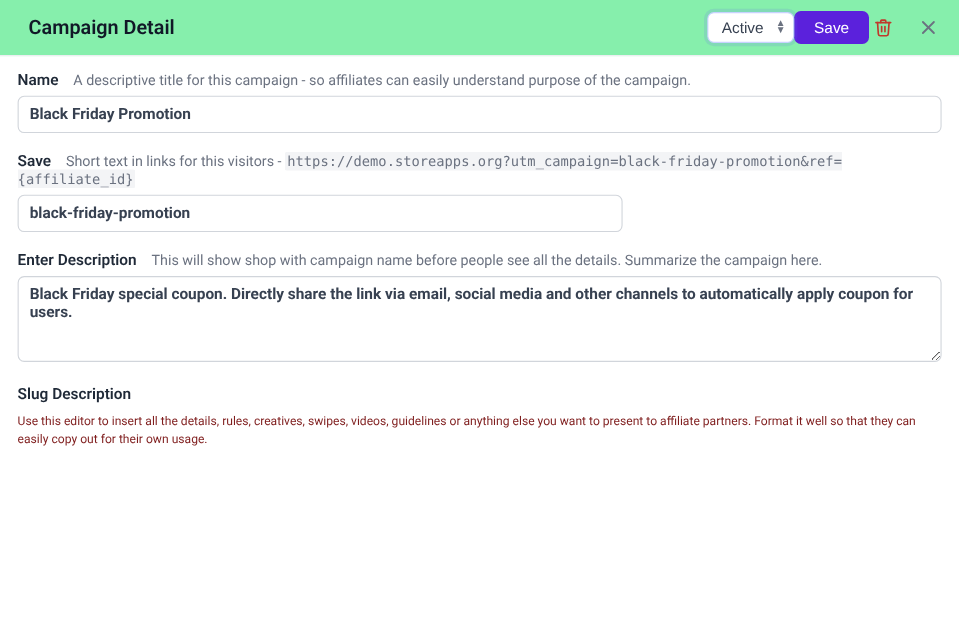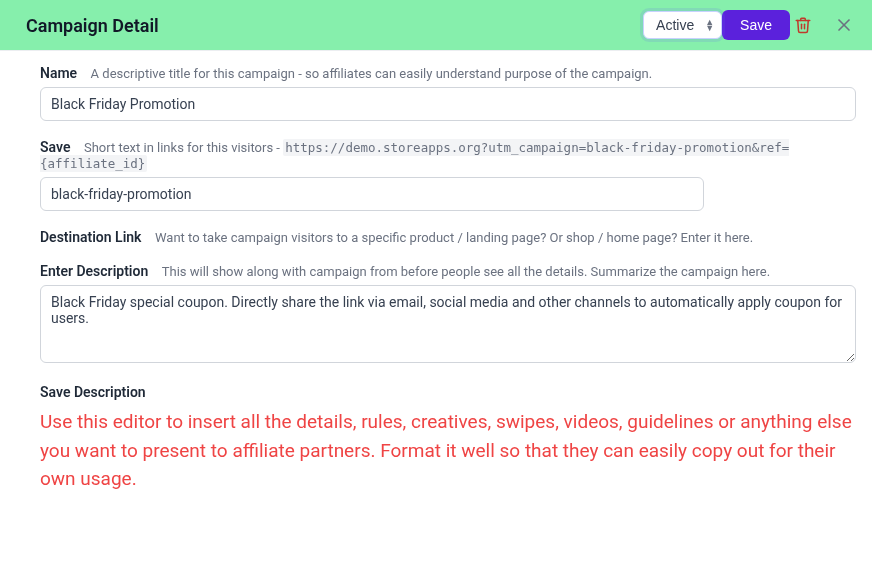--- a/index.html
+++ b/index.html
@@ -70,21 +70,20 @@
     cursor: pointer;
     display: inline-flex;
     align-items: center;
     justify-content: center;
   }
   .trash-btn { margin-right: 14px; }
   .trash-btn svg { width: 18px; height: 18px; }
   .close-btn svg { width: 20px; height: 20px; }
   .content {
     padding: 14px 16px 16px 16px;
-    margin-left: 24px;
   }
   .field {
     margin-bottom: 18px;
   }
   .field-label-row {
     margin-bottom: 6px;
   }
   .field-label {
     font-size: 14px;
     font-weight: 600;
@@ -105,35 +104,36 @@
   }
   .text-input {
     width: 100%;
     padding: 8px 10px;
     border: 1px solid #d1d5db;
     border-radius: 6px;
     font-size: 14px;
     color: #374151;
     outline: none;
     font-family: inherit;
-  }
-  .text-input.half { width: 664px; }
+    font-weight: bold;
+  }
+  .text-input.half { width: 550px; }
   textarea.text-input {
     min-height: 78px;
     resize: vertical;
   }
   .full-desc-heading {
     font-size: 14px;
     font-weight: 600;
     color: #1f2937;
     margin: 18px 0 8px 0;
   }
   .full-desc-p {
-    font-size: 19px;
-    color: #ef4444;
+    font-size: 11px;
+    color: #7f1d1d;
     line-height: 1.5;
     margin: 0 0 10px 0;
   }
 </style>
 </head>
 <body>
 
 <div class="header">
   <h1>Campaign Detail</h1>
   <div class="select-wrap">
@@ -177,32 +177,28 @@
     <div class="field-label-row">
       <span class="field-label">Save</span>
       <span class="field-hint">
         <span>Short text in links for this visitors - </span><code>https://demo.storeapps.org?utm_campaign=black-friday-promotion&amp;ref={affiliate_id}</code>
       </span>
     </div>
     <input type="text" class="text-input half" value="black-friday-promotion" style="">
   </div>
 
   <div class="field">
-    <div class="field-label-row">
-      <span class="field-label">Destination Link</span>
-      <span class="field-hint">Want to take campaign visitors to a specific product / landing page? Or shop / home page? Enter it here.</span>
-    </div>
   </div>
 
   <div class="field">
     <div class="field-label-row">
       <span class="field-label">Enter Description</span>
-      <span class="field-hint">This will show along with campaign from before people see all the details. Summarize the campaign here.</span>
+      <span class="field-hint">This will show shop with campaign name before people see all the details. Summarize the campaign here.</span>
     </div>
     <textarea class="text-input" style="">Black Friday special coupon. Directly share the link via email, social media and other channels to automatically apply coupon for users.</textarea>
   </div>
 
   <div>
-    <div class="full-desc-heading">Save Description</div>
+    <div class="full-desc-heading">Slug Description</div>
     <p class="full-desc-p">Use this editor to insert all the details, rules, creatives, swipes, videos, guidelines or anything else you want to present to affiliate partners. Format it well so that they can easily copy out for their own usage.</p>
   </div>
 
 </div>
 
 </body></html>

